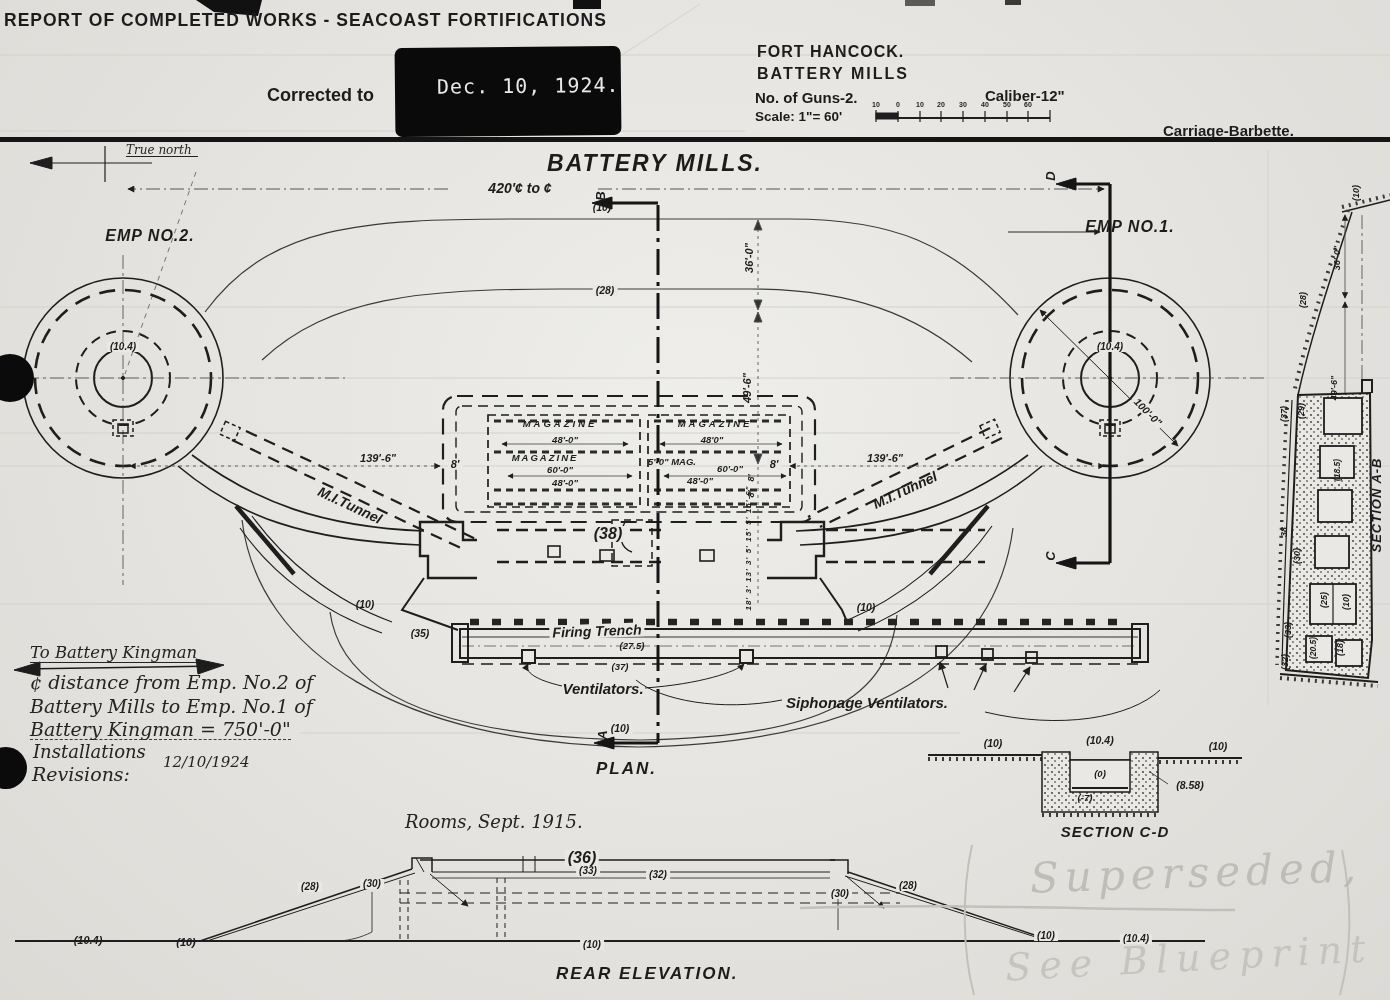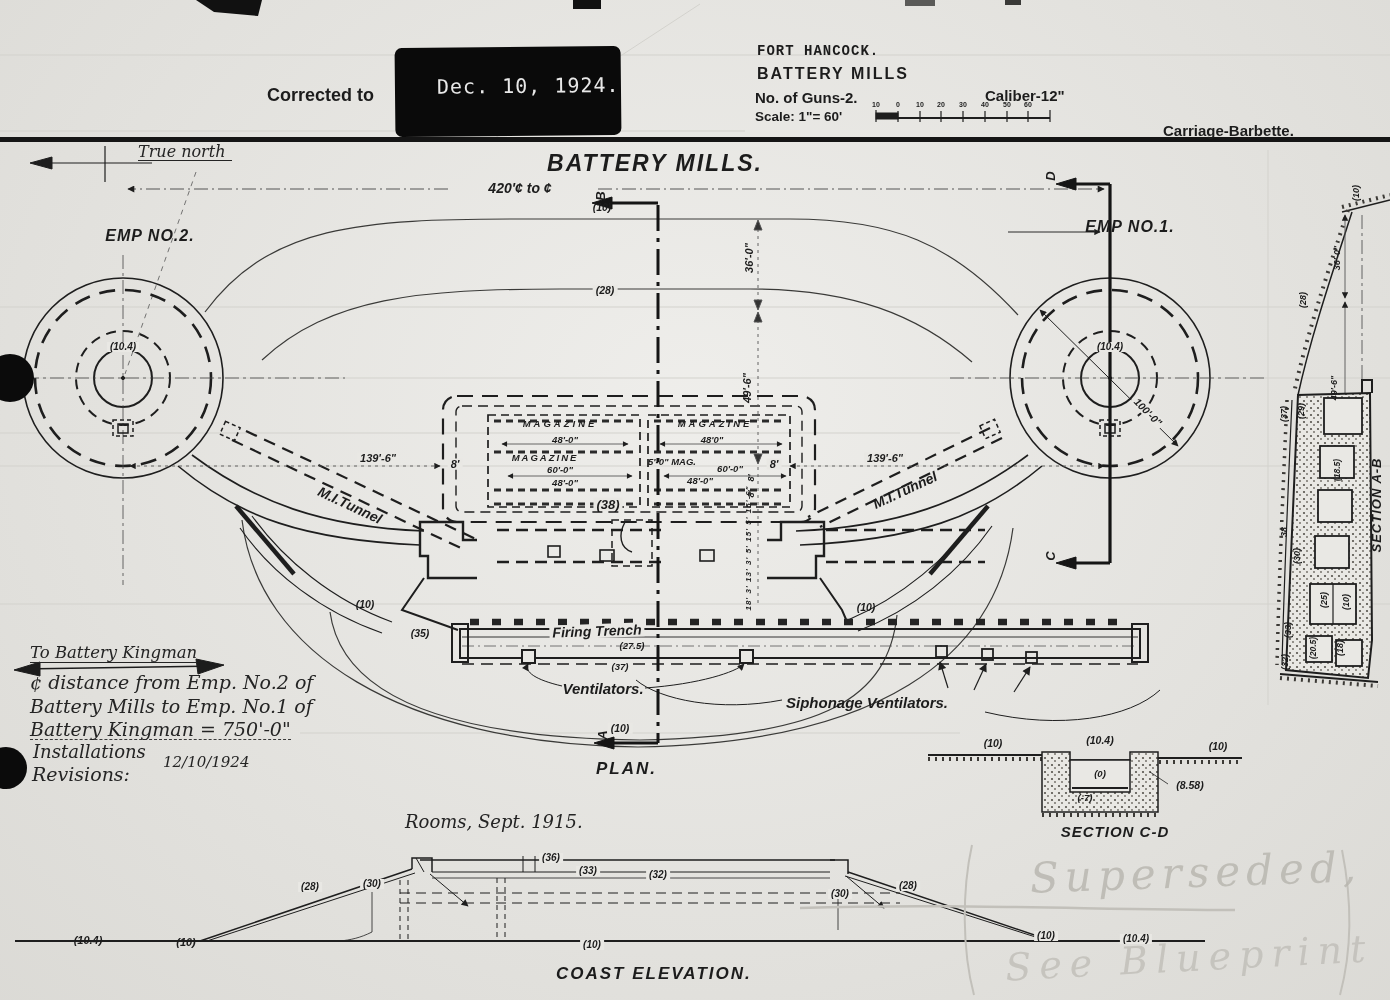--- a/index.html
+++ b/index.html
@@ -309,41 +309,42 @@
     <line x1="838" y1="896" x2="838" y2="930" stroke-width=".8"></line>
   </g>
 
   <g stroke="#c2c0ba" fill="none">
     <path d="M800,908 C950,903 1100,910 1235,910" stroke-width="2.5"></path>
     <path d="M972,845 C962,890 962,950 974,995" stroke-width="2"></path>
     <path d="M1342,850 C1352,900 1352,950 1340,995" stroke-width="2"></path>
   </g>
 </svg>
 
+<span class="lb up" style="left:4px;top:12px;font-size:17.5px;letter-spacing:1px;">REPORT OF COMPLETED WORKS - SEACOAST FORTIFICATIONS</span>
 <span class="lb up" style="left:267px;top:86px;font-size:18px;">Corrected to</span>
 <div class="redact">
   <span>Dec. 10, 1924.</span>
 </div>
-<span class="lb up" style="left:757px;top:44px;font-size:14px;letter-spacing:1px;font-family:Liberation Mono, monospace;">FORT HANCOCK.</span>
+<span class="lb up" style="left:757px;top:44px;font-size:16px;letter-spacing:1px;">FORT HANCOCK.</span>
 <span class="lb up" style="left:757px;top:66px;font-size:16px;letter-spacing:2px;">BATTERY MILLS</span>
 <span class="lb up" style="left:755px;top:90px;font-size:15px;">No. of Guns-2.</span>
 <span class="lb up" style="left:985px;top:88px;font-size:15px;">Caliber-12"</span>
 <span class="lb up" style="left:1163px;top:95px;font-size:15px;margin-top:28px;">Carriage-Barbette.</span>
 <span class="lb up" style="left:755px;top:110px;font-size:13.5px;">Scale: 1"= 60'</span>
 <span class="tick" style="left:876px;top:101px;">10</span>
 <span class="tick" style="left:898px;top:101px;">0</span>
 <span class="tick" style="left:920px;top:101px;">10</span>
 <span class="tick" style="left:941px;top:101px;">20</span>
 <span class="tick" style="left:963px;top:101px;">30</span>
 <span class="tick" style="left:985px;top:101px;">40</span>
 <span class="tick" style="left:1007px;top:101px;">50</span>
 <span class="tick" style="left:1028px;top:101px;">60</span>
 
 <span class="lb c" style="left:655px;top:163px;font-size:23px;letter-spacing:2px;">BATTERY MILLS.</span>
-<span class="lb hand" style="left:126px;top:144px;font-size:16px;border-bottom:1.5px solid #242424;padding-right:6px;margin-left:12px;">True north</span>
+<span class="lb hand" style="left:126px;top:144px;font-size:12px;border-bottom:1.5px solid #242424;padding-right:6px;">True north</span>
 
 <span class="lb c" style="left:150px;top:236px;font-size:16px;letter-spacing:1px;">EMP NO.2.</span>
 <span class="lb c" style="left:1130px;top:227px;font-size:16px;letter-spacing:1px;">EMP NO.1.</span>
 <span class="lb c bg" style="left:520px;top:188px;font-size:14px;">420'¢ to ¢</span>
 <span class="lb c" style="left:602px;top:207px;font-size:10.5px;">(10)</span>
 <span class="lb c bg" style="left:605px;top:290px;font-size:10.5px;">(28)</span>
 <span class="lb c bg" style="left:123px;top:347px;font-size:10px;">(10.4)</span>
 <span class="lb c bg" style="left:1110px;top:347px;font-size:10px;">(10.4)</span>
 <span class="lb r45 bg" style="left:1148px;top:412px;font-size:10.5px;">100'-0"</span>
 <span class="lb c bg" style="left:378px;top:458px;font-size:11px;">139'-6"</span>
@@ -361,21 +362,21 @@
 <span class="lb c" style="left:560px;top:424px;font-size:9.5px;letter-spacing:3px;">MAGAZINE</span>
 <span class="lb c" style="left:565px;top:440px;font-size:9.5px;">48'-0"</span>
 <span class="lb c" style="left:545px;top:458px;font-size:9.5px;letter-spacing:2px;">MAGAZINE</span>
 <span class="lb c" style="left:560px;top:470px;font-size:9.5px;">60'-0"</span>
 <span class="lb c" style="left:565px;top:483px;font-size:9.5px;">48'-0"</span>
 <span class="lb c" style="left:715px;top:424px;font-size:9.5px;letter-spacing:3px;">MAGAZINE</span>
 <span class="lb c" style="left:712px;top:440px;font-size:9.5px;">48'0"</span>
 <span class="lb c" style="left:672px;top:462px;font-size:9.5px;">5'-0" MAG.</span>
 <span class="lb c" style="left:730px;top:469px;font-size:9.5px;">60'-0"</span>
 <span class="lb c" style="left:700px;top:481px;font-size:9.5px;">48'-0"</span>
-<span class="lb c bg" style="left:608px;top:504px;font-size:13px;">(38)</span>
+<span class="lb c bg" style="left:608px;top:534px;font-size:16px;">(38)</span>
 
 <span class="lb r90" style="left:600px;top:196px;font-size:13px;">B</span>
 <span class="lb r90" style="left:602px;top:735px;font-size:13px;">A</span>
 <span class="lb r90" style="left:1050px;top:176px;font-size:13px;">D</span>
 <span class="lb r90" style="left:1050px;top:556px;font-size:13px;">C</span>
 
 <span class="lb c" style="left:365px;top:604px;font-size:10.5px;">(10)</span>
 <span class="lb c" style="left:866px;top:607px;font-size:10.5px;">(10)</span>
 <span class="lb c" style="left:420px;top:633px;font-size:10.5px;">(35)</span>
 <span class="lb rm2 bg" style="left:597px;top:631px;font-size:14px;">Firing Trench</span>
@@ -417,29 +418,29 @@
 <span class="lb r90" style="left:1313px;top:648px;font-size:8.5px;">(20.5)</span>
 <span class="lb r90" style="left:1340px;top:648px;font-size:9px;">(18)</span>
 <span class="lb r90" style="left:1288px;top:630px;font-size:9px;">(33)</span>
 <span class="lb r90" style="left:1285px;top:662px;font-size:9px;">(32)</span>
 <span class="lb r90" style="left:1376px;top:505px;font-size:13px;letter-spacing:1px;">SECTION A-B</span>
 
 <span class="lb c" style="left:88px;top:940px;font-size:11px;">(10.4)</span>
 <span class="lb c" style="left:186px;top:942px;font-size:11px;">(10)</span>
 <span class="lb c bg" style="left:310px;top:887px;font-size:10px;">(28)</span>
 <span class="lb c bg" style="left:372px;top:884px;font-size:10px;">(30)</span>
-<span class="lb c bg" style="left:551px;top:858px;font-size:10px;">(36)</span>
+<span class="lb c bg" style="left:582px;top:858px;font-size:16px;">(36)</span>
 <span class="lb c bg" style="left:588px;top:871px;font-size:10px;">(33)</span>
 <span class="lb c bg" style="left:658px;top:875px;font-size:10px;">(32)</span>
 <span class="lb c bg" style="left:840px;top:894px;font-size:10px;">(30)</span>
 <span class="lb c bg" style="left:908px;top:886px;font-size:10px;">(28)</span>
 <span class="lb c bg" style="left:592px;top:945px;font-size:10px;">(10)</span>
 <span class="lb c bg" style="left:1046px;top:936px;font-size:10px;">(10)</span>
 <span class="lb c bg" style="left:1136px;top:939px;font-size:10px;">(10.4)</span>
-<span class="lb" style="left:556px;top:965px;font-size:17px;letter-spacing:2px;">COAST ELEVATION.</span>
+<span class="lb" style="left:556px;top:965px;font-size:17px;letter-spacing:2px;">REAR ELEVATION.</span>
 
 <span class="wm" style="left:1030px;top:848px;font-size:42px;letter-spacing:6px;transform:rotate(-2deg);">Superseded,</span>
 <span class="wm" style="left:1005px;top:936px;font-size:38px;letter-spacing:8px;transform:rotate(-3deg);color:#c0beb8;">See Blueprint</span>
 
 <div class="blob" style="left:-14px;top:354px;width:48px;height:48px;"></div>
 <div class="blob" style="left:-15px;top:747px;width:42px;height:42px;"></div>
 
 </div>
 
 </body></html>

